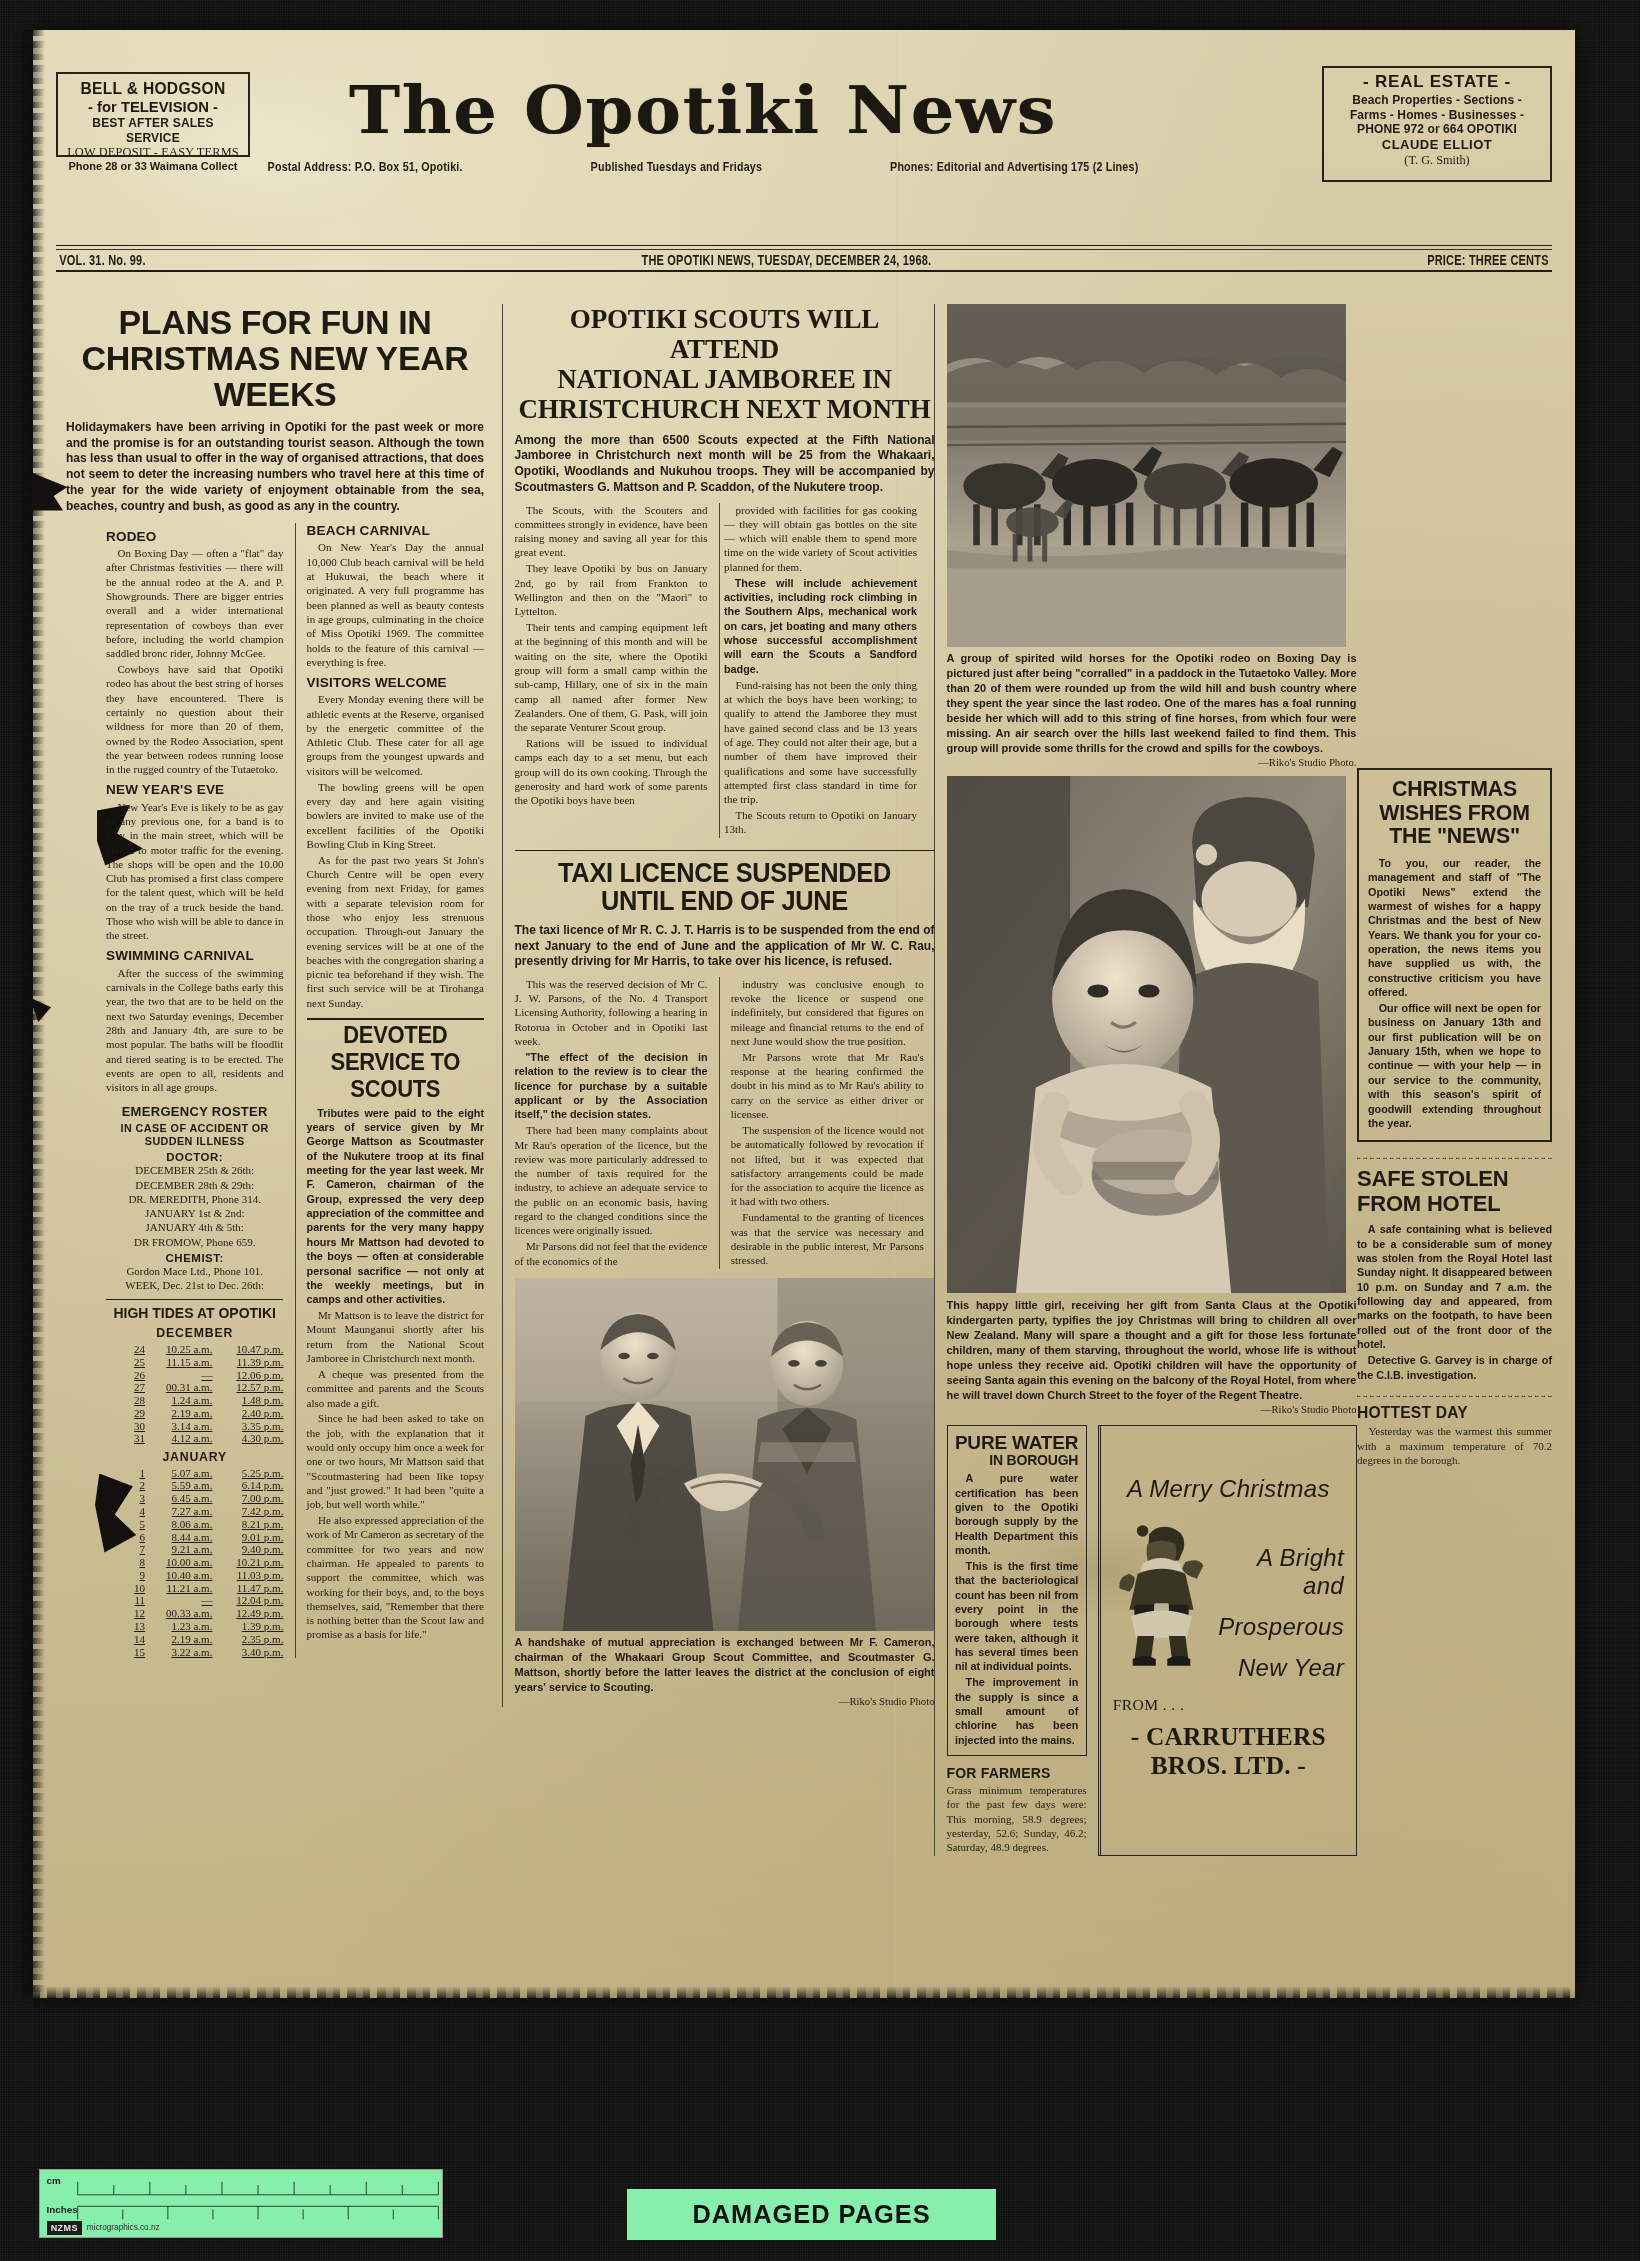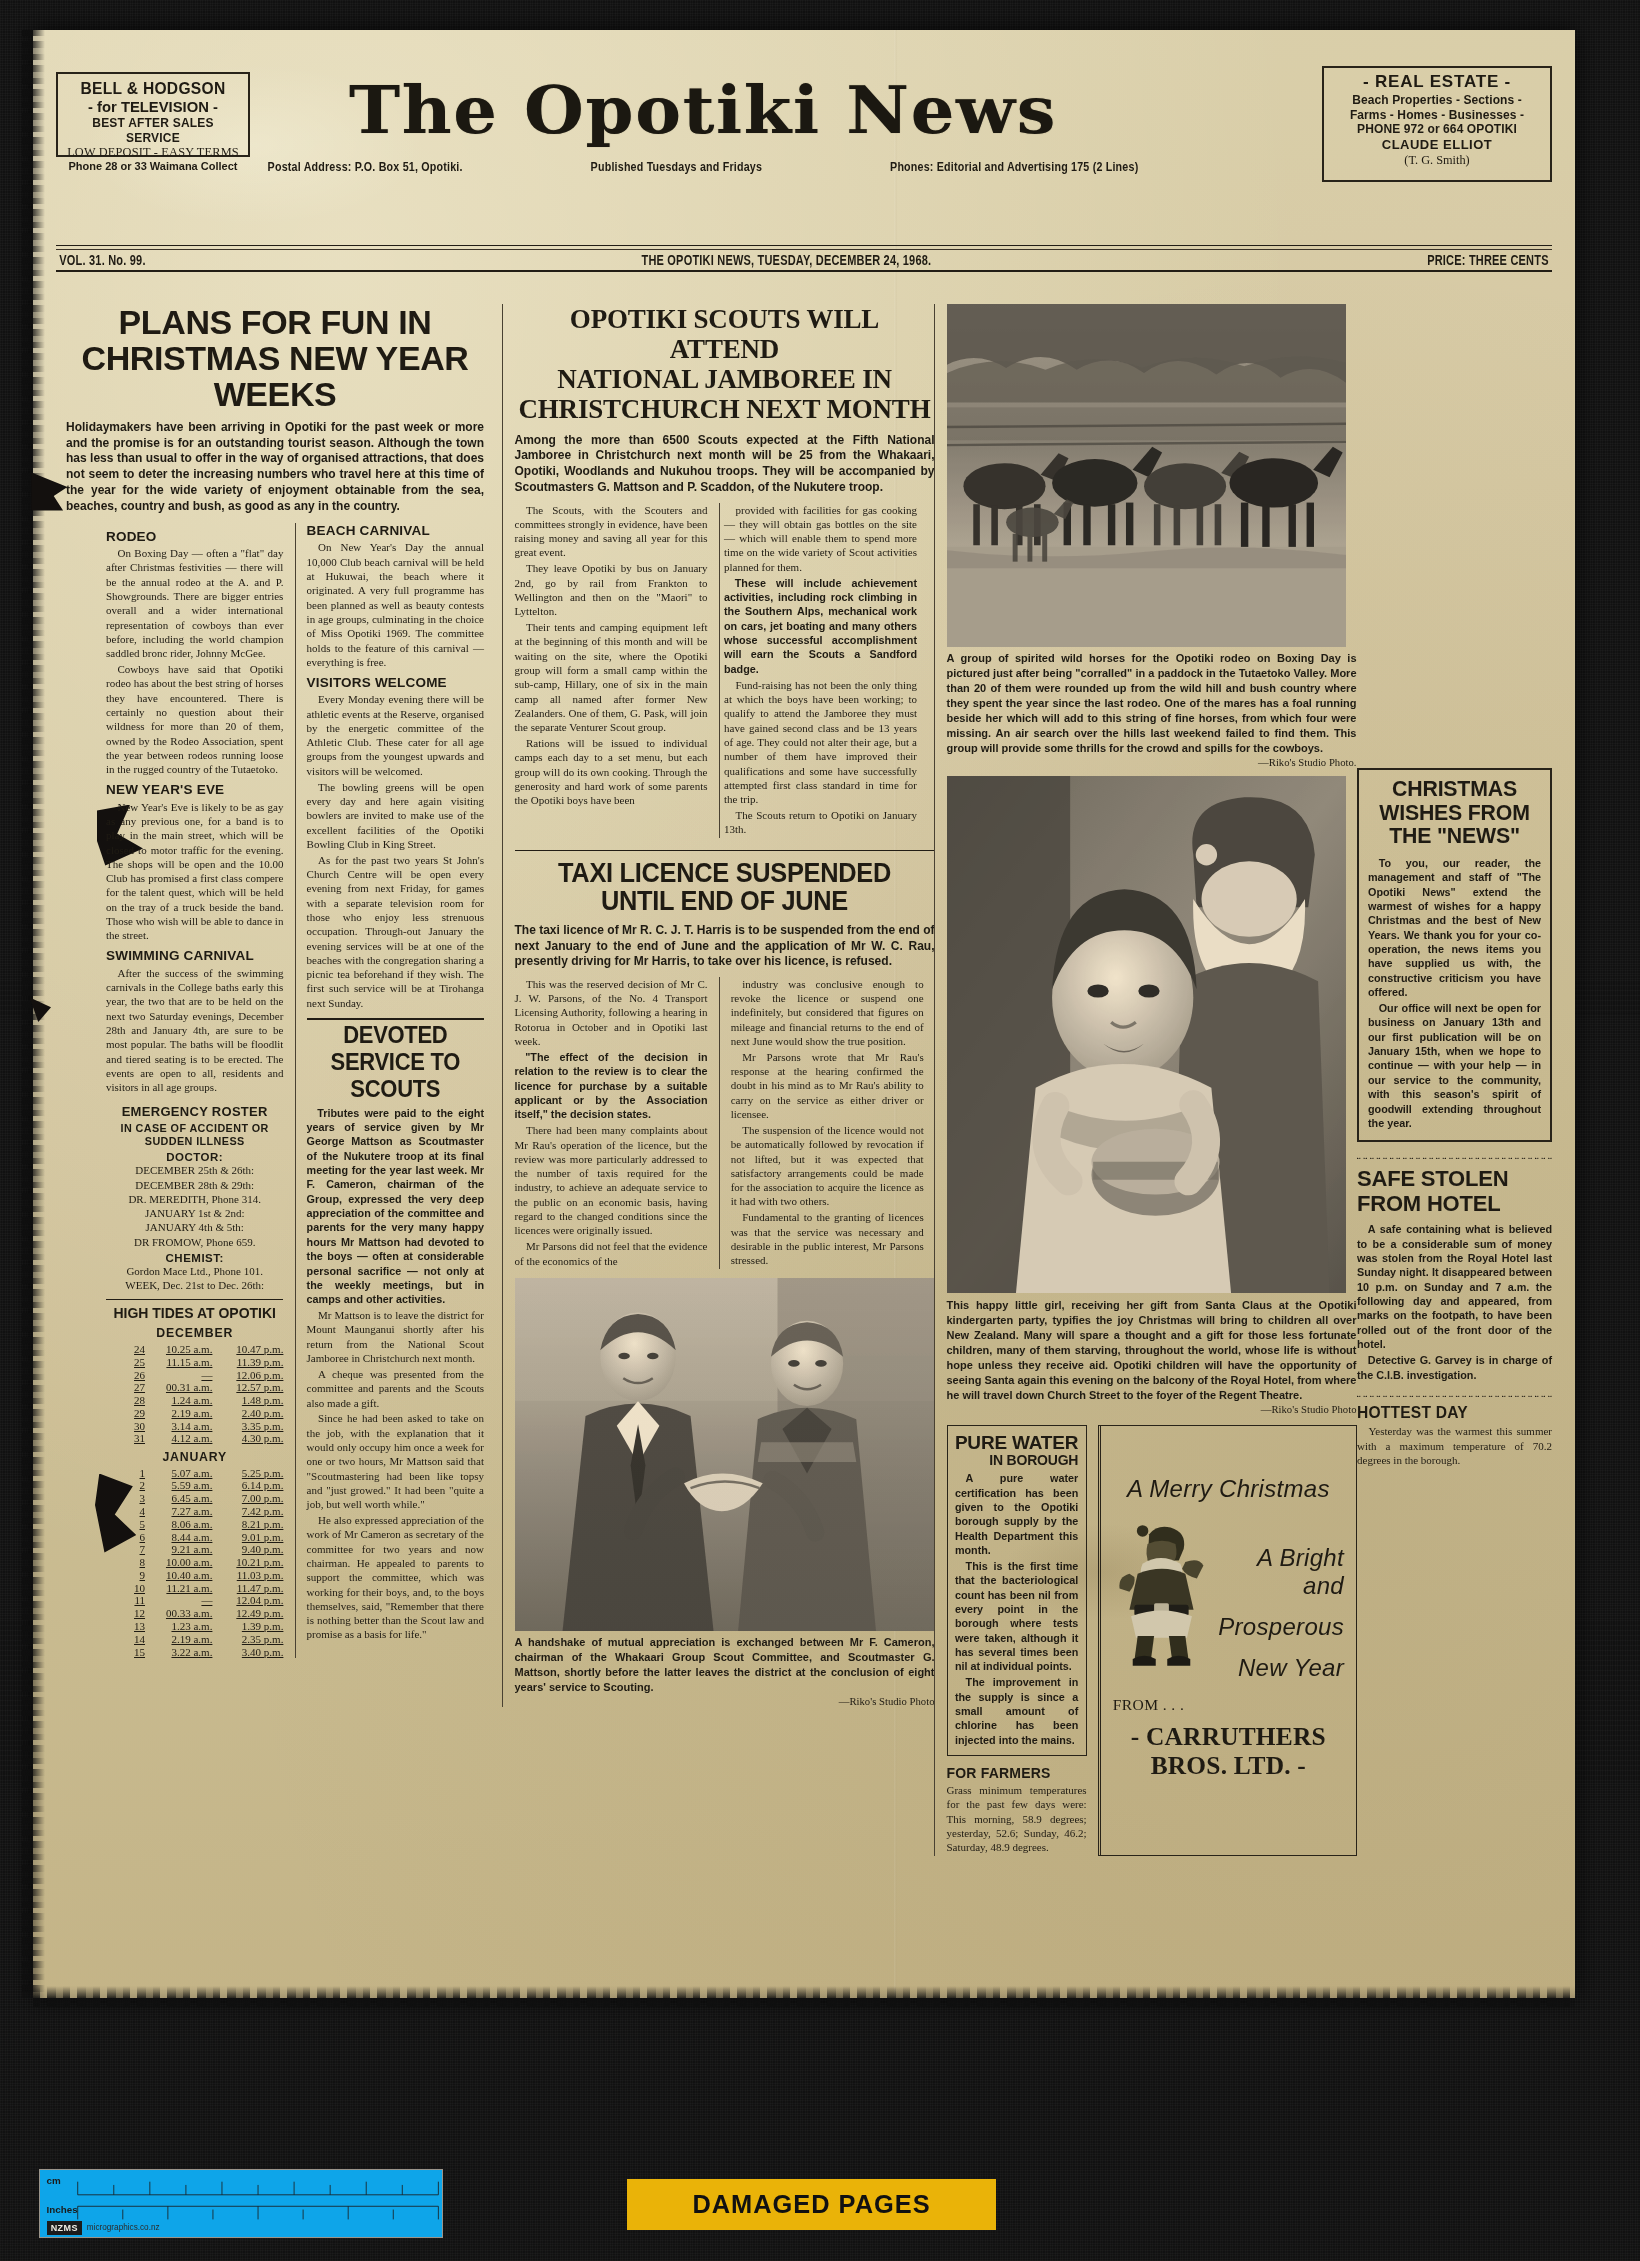--- a/index.html
+++ b/index.html
@@ -115,26 +115,26 @@
       linear-gradient(45deg,#241f17 25%,transparent 25%),
       linear-gradient(-45deg,#241f17 25%,transparent 25%);
     background-size:6.6px 6.6px;background-position:0 0,3.3px 0;}
 
   .script{font-family:"Liberation Sans",sans-serif;font-style:italic;font-size:24px;letter-spacing:0.3px;margin-top:36px;}
   .carr{font-family:"Liberation Serif",serif;font-weight:bold;font-size:25.4px;letter-spacing:0.2px;text-align:center;}
 
   
   .ruler{
     position:absolute;left:39px;bottom:23px;width:402px;height:67px;
-    background:#0ea5e9;border:0.8px solid #9a948a;
+    background:#86efac;border:0.8px solid #9a948a;
     font-family:"Liberation Sans",sans-serif;color:#1b1b1b;
   }
   .damaged{
-    position:absolute;left:627px;bottom:31px;width:369px;height:51px;
-    background:#eab308;display:flex;align-items:center;justify-content:center;
+    position:absolute;left:627px;bottom:21px;width:369px;height:51px;
+    background:#86efac;display:flex;align-items:center;justify-content:center;
     font-weight:bold;font-size:25.4px;letter-spacing:1px;color:#111;
   }
 </style>
 </head>
 <body>
 
 <div class="backdrop"></div>
 
 <div class="sheet">
 

